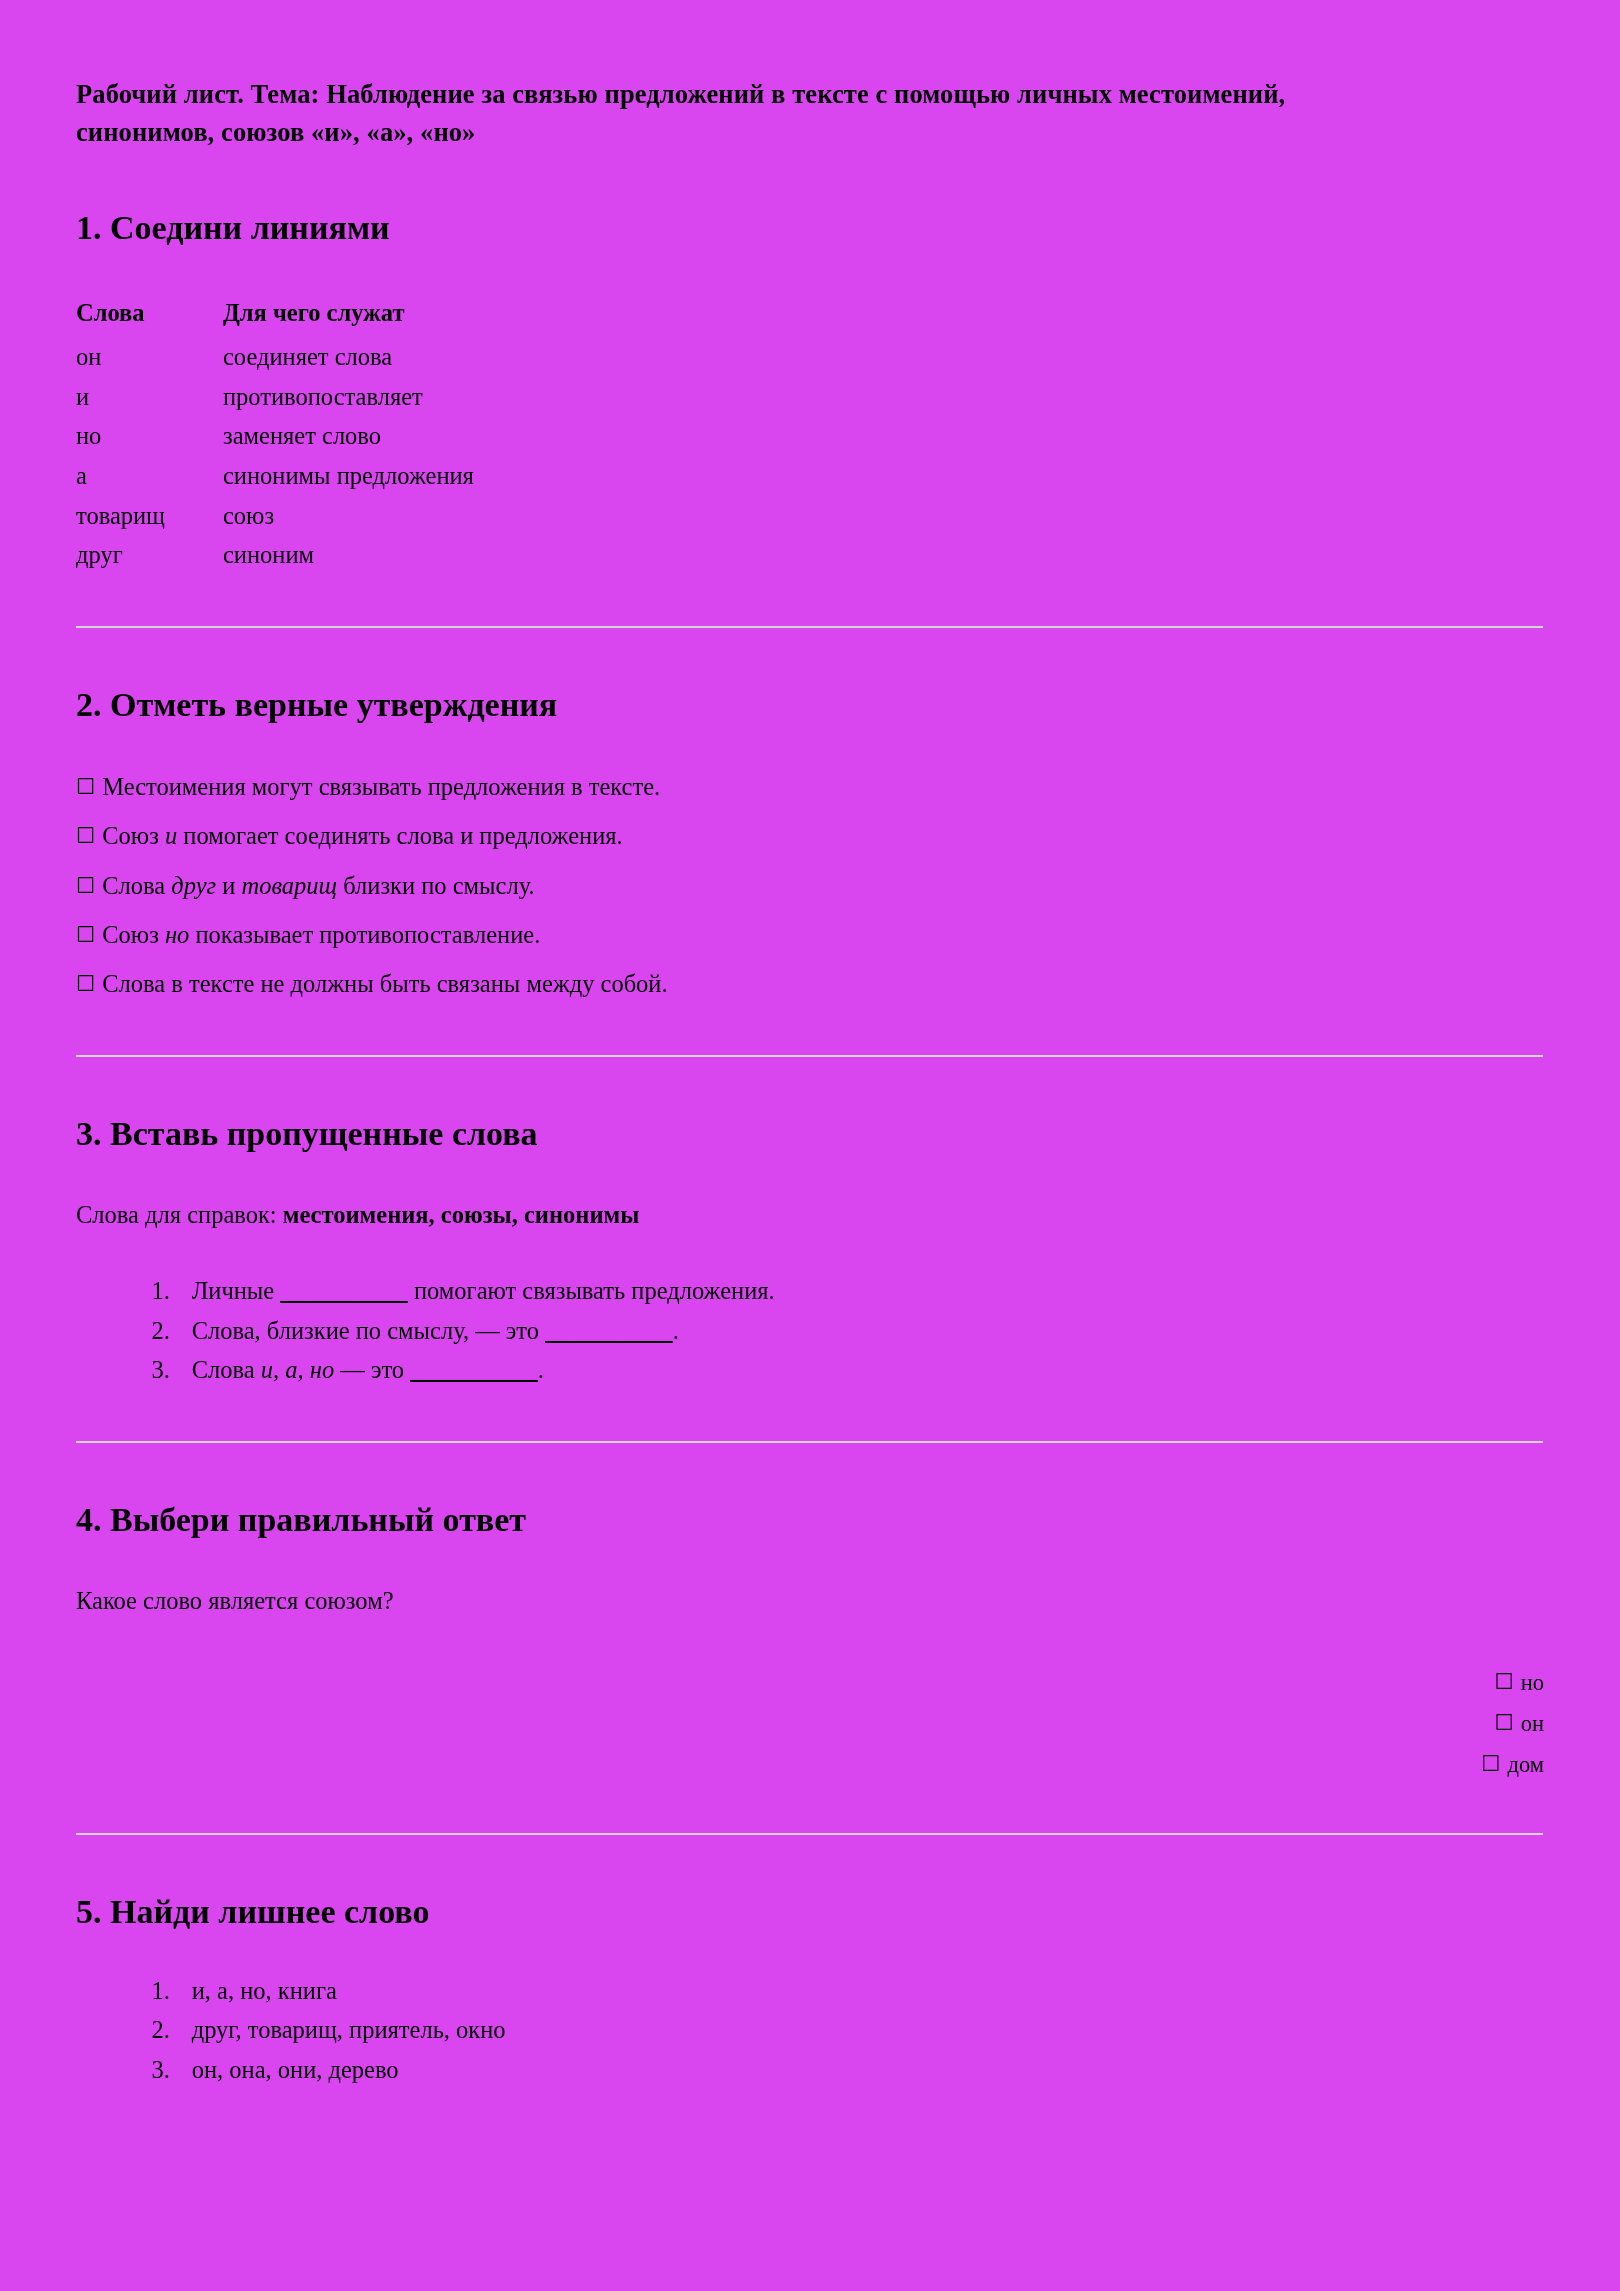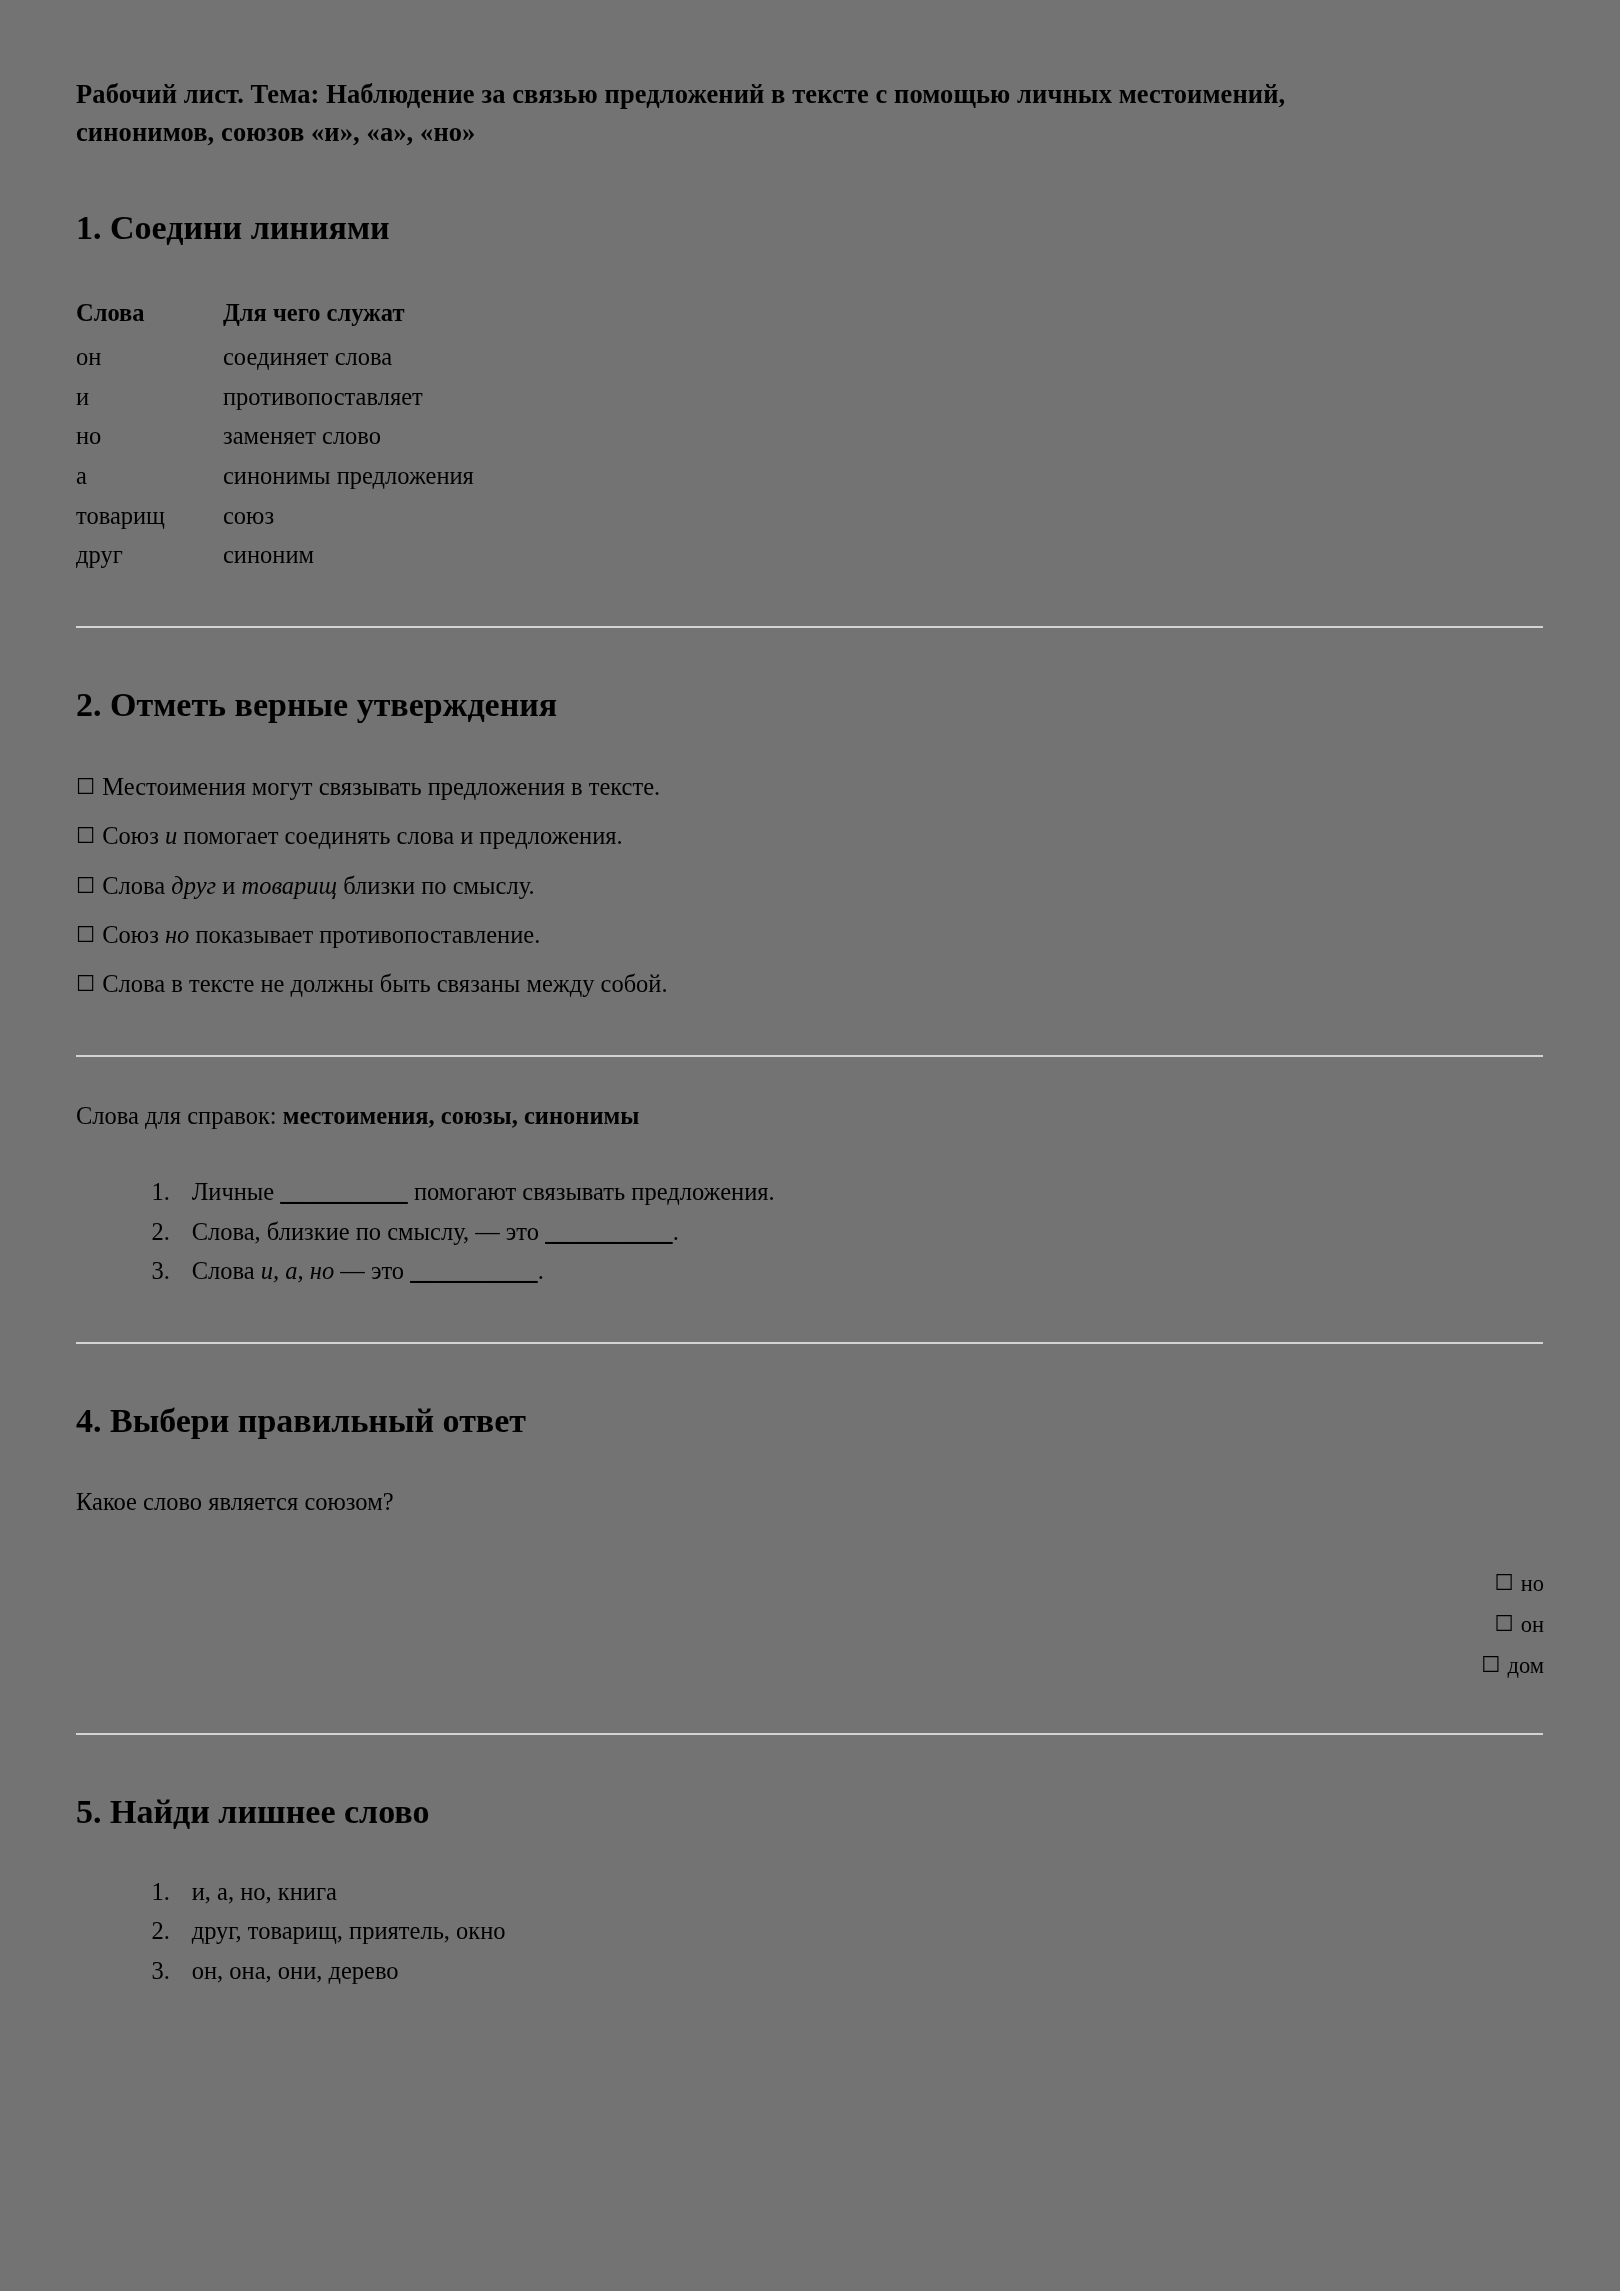--- a/index.html
+++ b/index.html
@@ -13,21 +13,21 @@
     min-height: 2292px;
     font-family: "Liberation Serif", "DejaVu Serif", serif;
     color: #000000;
     -webkit-font-smoothing: antialiased;
   }
   .page {
     width: 1620px;
     min-height: 2292px;
     box-sizing: border-box;
     padding: 76px 76px 59px 76px;
-    background: #737373;
+    background: #d946ef;
   }
 
   
   .doc-title {
     font-size: 26.5px;
     font-weight: bold;
     line-height: 1.42;
     margin: 0 0 0 0;
     max-width: 1304px;
     letter-spacing: 0.1px;
@@ -183,20 +183,21 @@
   <ul class="check-list" id="statement-list">
       <li><span class="cb">☐</span><span><span>Местоимения могут связывать предложения в тексте.</span></span></li>
       <li><span class="cb">☐</span><span><span>Союз </span><i>и</i><span> помогает соединять слова и предложения.</span></span></li>
       <li><span class="cb">☐</span><span><span>Слова </span><i>друг</i><span> и </span><i>товарищ</i><span> близки по смыслу.</span></span></li>
       <li><span class="cb">☐</span><span><span>Союз </span><i>но</i><span> показывает противопоставление.</span></span></li>
       <li><span class="cb">☐</span><span><span>Слова в тексте не должны быть связаны между собой.</span></span></li>
     </ul>
 
   <hr class="divider">
 
+  <h2 class="section-heading sec-gap-top">3. Вставь пропущенные слова</h2>
 
   <p class="para">
     <span>Слова для справок: </span><b>местоимения, союзы, синонимы</b>
   </p>
 
   <ol class="task-list" id="fill-blank-list">
       <li><span>Личные </span><span class="blank">__________</span><span> помогают связывать предложения.</span></li>
       <li><span>Слова, близкие по смыслу, — это </span><span class="blank">__________</span><span>.</span></li>
       <li><span>Слова </span><i>и, а, но</i><span> — это </span><span class="blank">__________</span><span>.</span></li>
     </ol>

